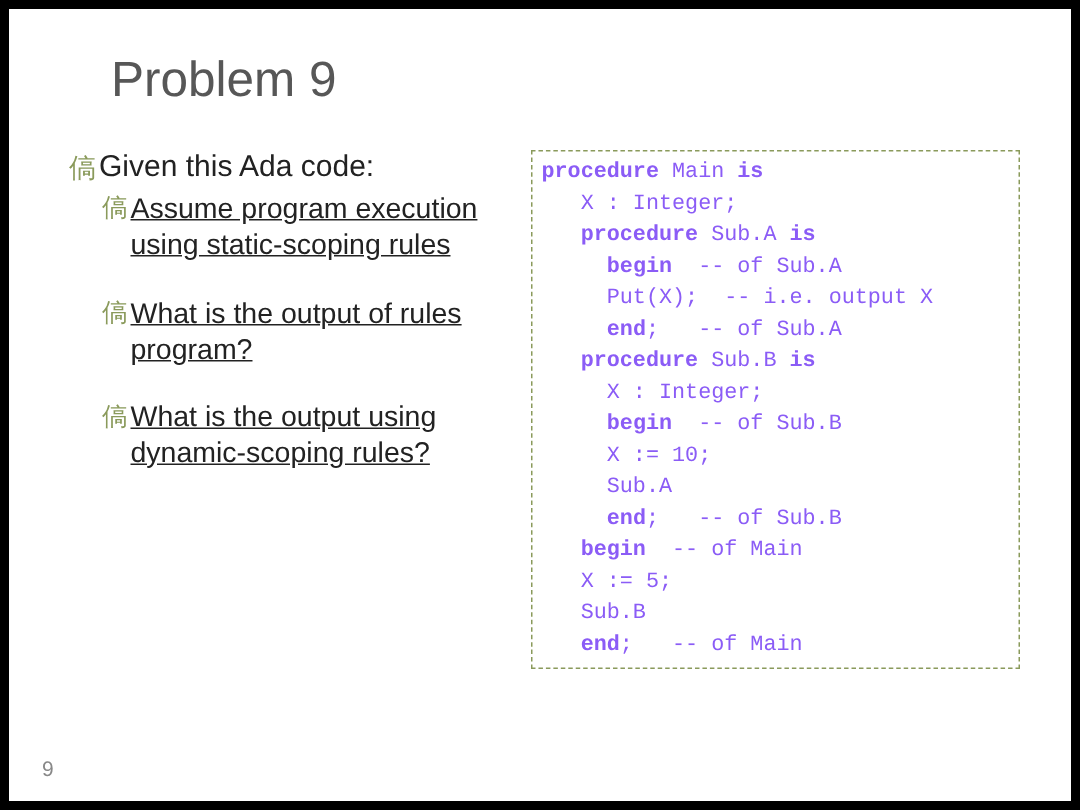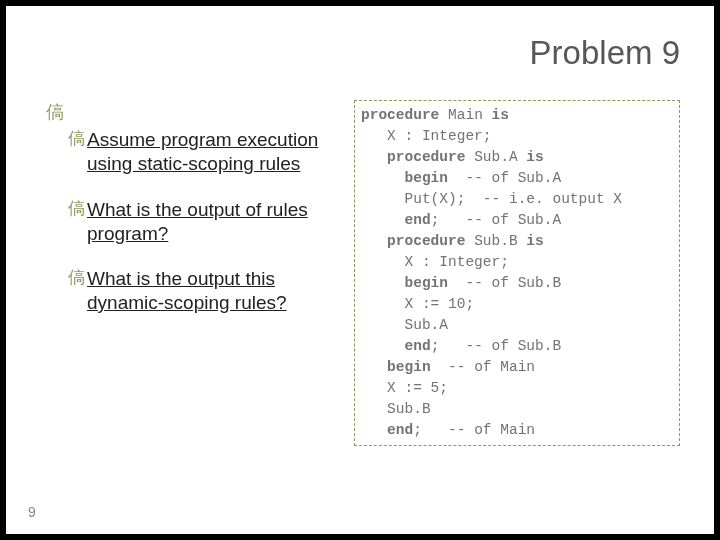--- a/index.html
+++ b/index.html
@@ -19,37 +19,36 @@
     bottom: 6px;
     background: #fff;
     padding: 28px 34px 28px 40px;
   }
   .title {
     font-size: 33px;
     color: #575757;
     font-weight: 400;
     margin-bottom: 28px;
     margin-left: 28px;
-    text-align: right;
   }
   .content {
     display: flex;
     gap: 18px;
   }
   .left {
     flex: 0 0 290px;
   }
   .right {
     flex: 1;
     border: 1px dashed #8a9a5b;
     padding: 4px 6px 4px 6px;
     font-family: "Courier New", Courier, monospace;
     font-size: 14.5px;
     line-height: 1.45;
-    color: #737373;
+    color: #8b5cf6;
     white-space: pre;
   }
   .bold { font-weight: bold; }
   .bullet-main {
     font-size: 20px;
     color: #222;
     margin-bottom: 4px;
     display: flex;
   }
   .bullet-main .marker {
@@ -84,32 +83,33 @@
 </head>
 <body>
 
 <div class="slide">
   <h1 class="title">Problem 9</h1>
 
   <div class="content">
     <div class="left">
       <div class="bullet-main">
         <span class="marker">傐</span>
+        <span class="txt">Given this Ada code:</span>
       </div>
       <div class="bullet-sub">
         <span class="marker">傐</span>
         <span class="txt">Assume program execution using static-scoping rules</span>
       </div>
       <div class="bullet-sub">
         <span class="marker">傐</span>
         <span class="txt">What is the output of rules program?</span>
       </div>
       <div class="bullet-sub">
         <span class="marker">傐</span>
-        <span class="txt">What is the output this dynamic-scoping rules?</span>
+        <span class="txt">What is the output using dynamic-scoping rules?</span>
       </div>
     </div>
 
     <div class="right"><span class="bold">procedure</span><span> Main </span><span class="bold">is</span>
 <span>   X : Integer;</span>
 <span>   </span><span class="bold">procedure</span><span> Sub.A </span><span class="bold">is</span>
 <span>     </span><span class="bold">begin</span><span>  -- of Sub.A</span>
 <span>     Put(X);  -- i.e. output X</span>
 <span>     </span><span class="bold">end</span><span>;   -- of Sub.A</span>
 <span>   </span><span class="bold">procedure</span><span> Sub.B </span><span class="bold">is</span>

